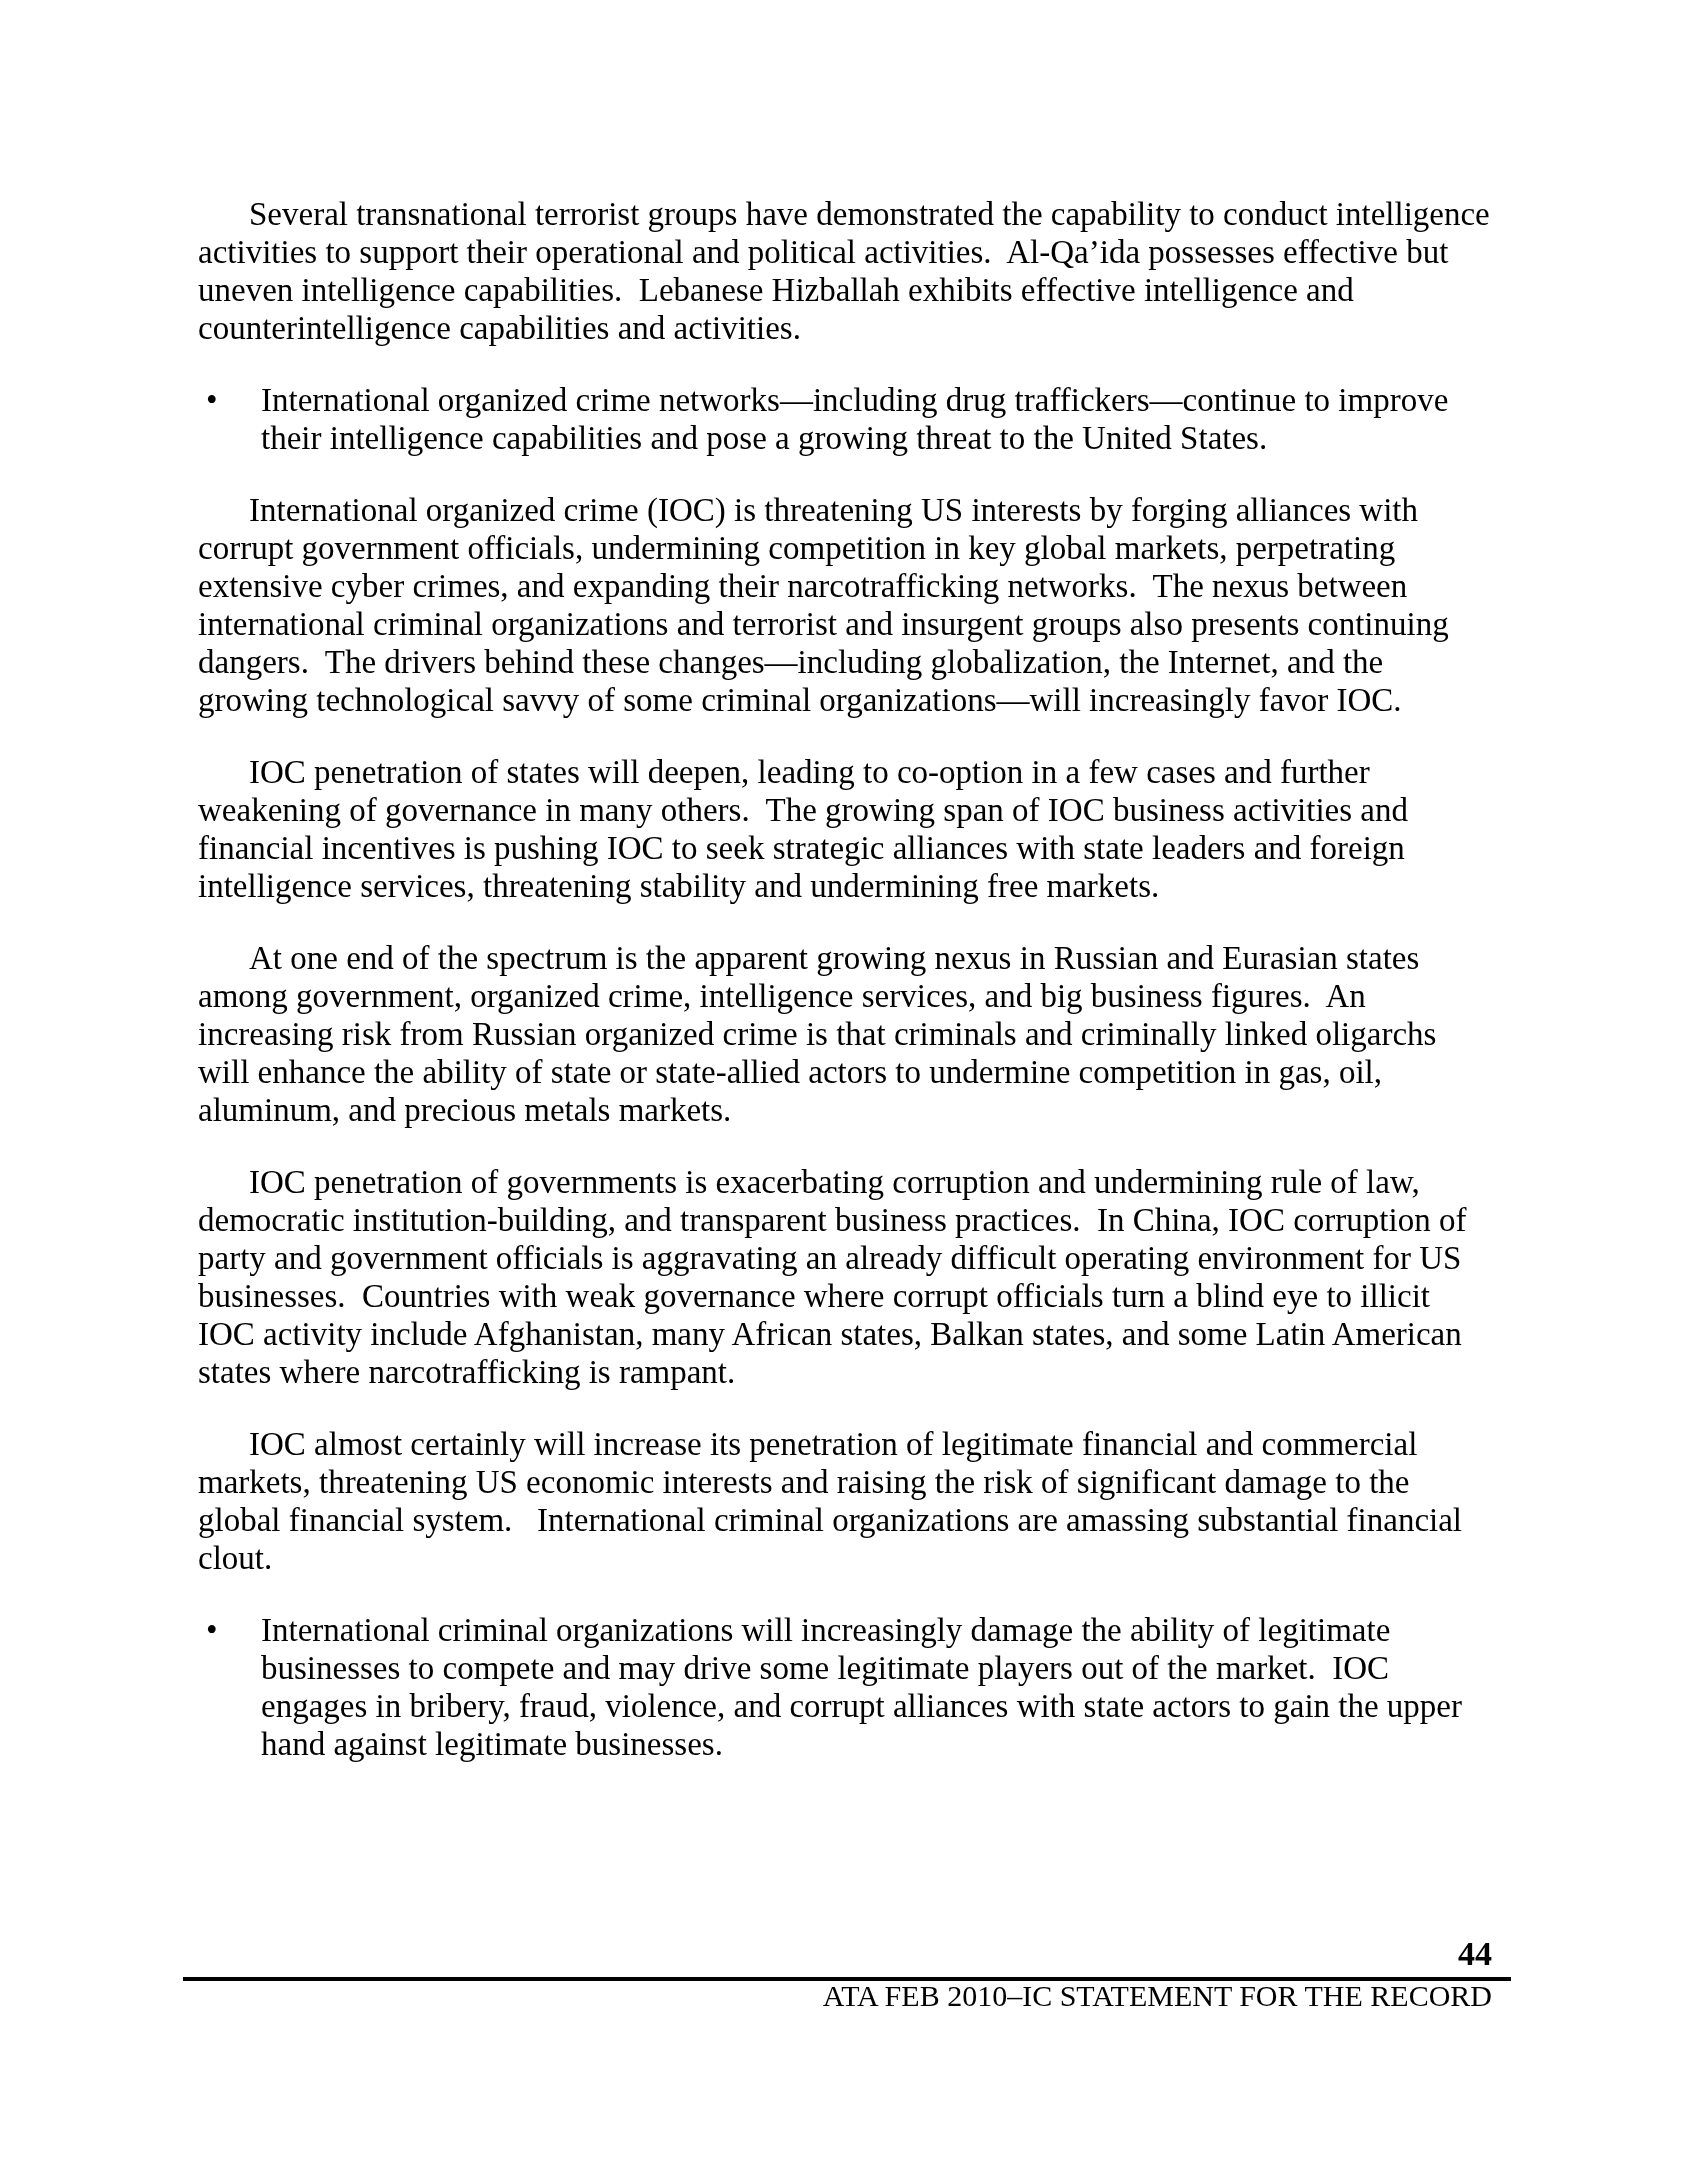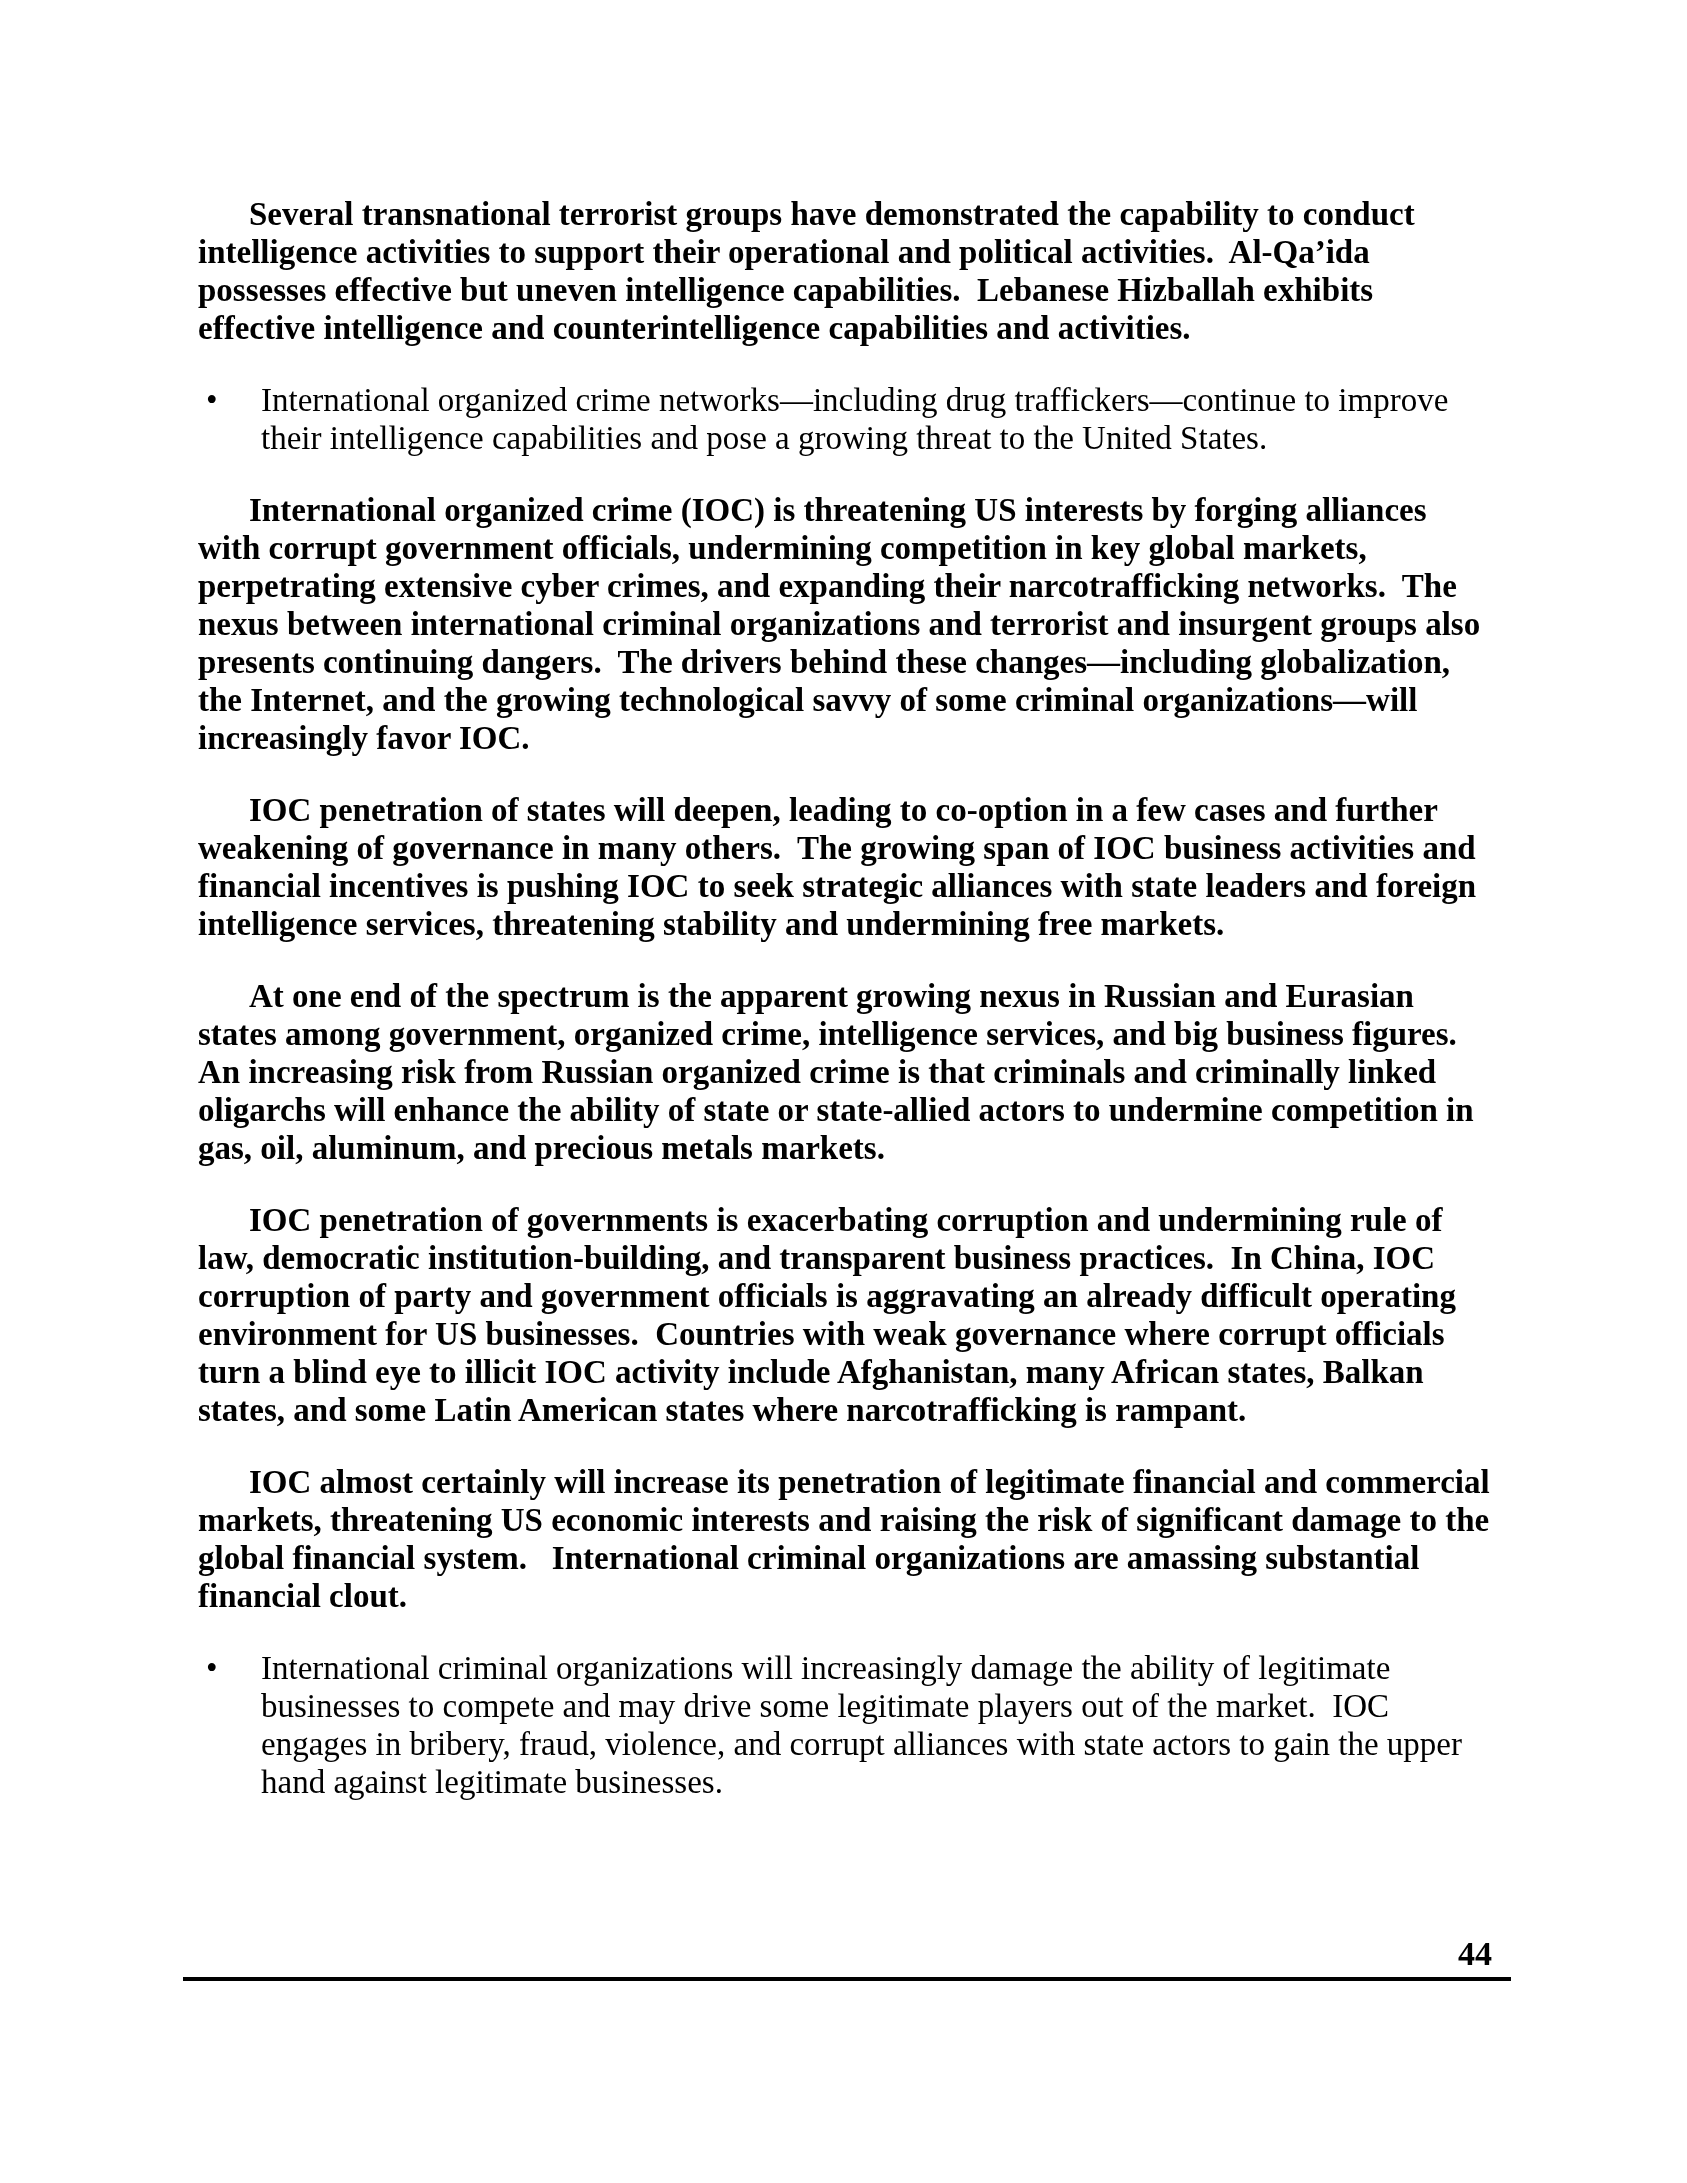--- a/index.html
+++ b/index.html
@@ -21,21 +21,20 @@
   }
   p.body {
     font-size: 33px;
     line-height: 38px;
     margin: 0 0 34px 0;
     text-align: left;
     white-space: pre-wrap;
   }
   p.indent {
     text-indent: 51px;
-    font-weight: bold;
   }
   .bullet-item {
     position: relative;
     padding-left: 51px;
     margin: 0 0 34px 0;
   }
   .bullet-item p.body {
     margin: 12px;
   }
   .bullet-marker {
@@ -115,15 +114,16 @@
 
   <div class="bullet-item">
     <span class="bullet-marker">•</span>
     <p class="body">International criminal organizations will increasingly damage the ability of legitimate businesses to compete and may drive some legitimate players out of the market.  IOC engages in bribery, fraud, violence, and corrupt alliances with state actors to gain the upper hand against legitimate businesses.</p>
   </div>
 
   <div class="footer-page-number">44</div>
 
   <div class="footer-rule"></div>
 
+  <div class="footer-text">ATA FEB 2010–IC STATEMENT FOR THE RECORD</div>
 
 </div>
 
 
 </body></html>

